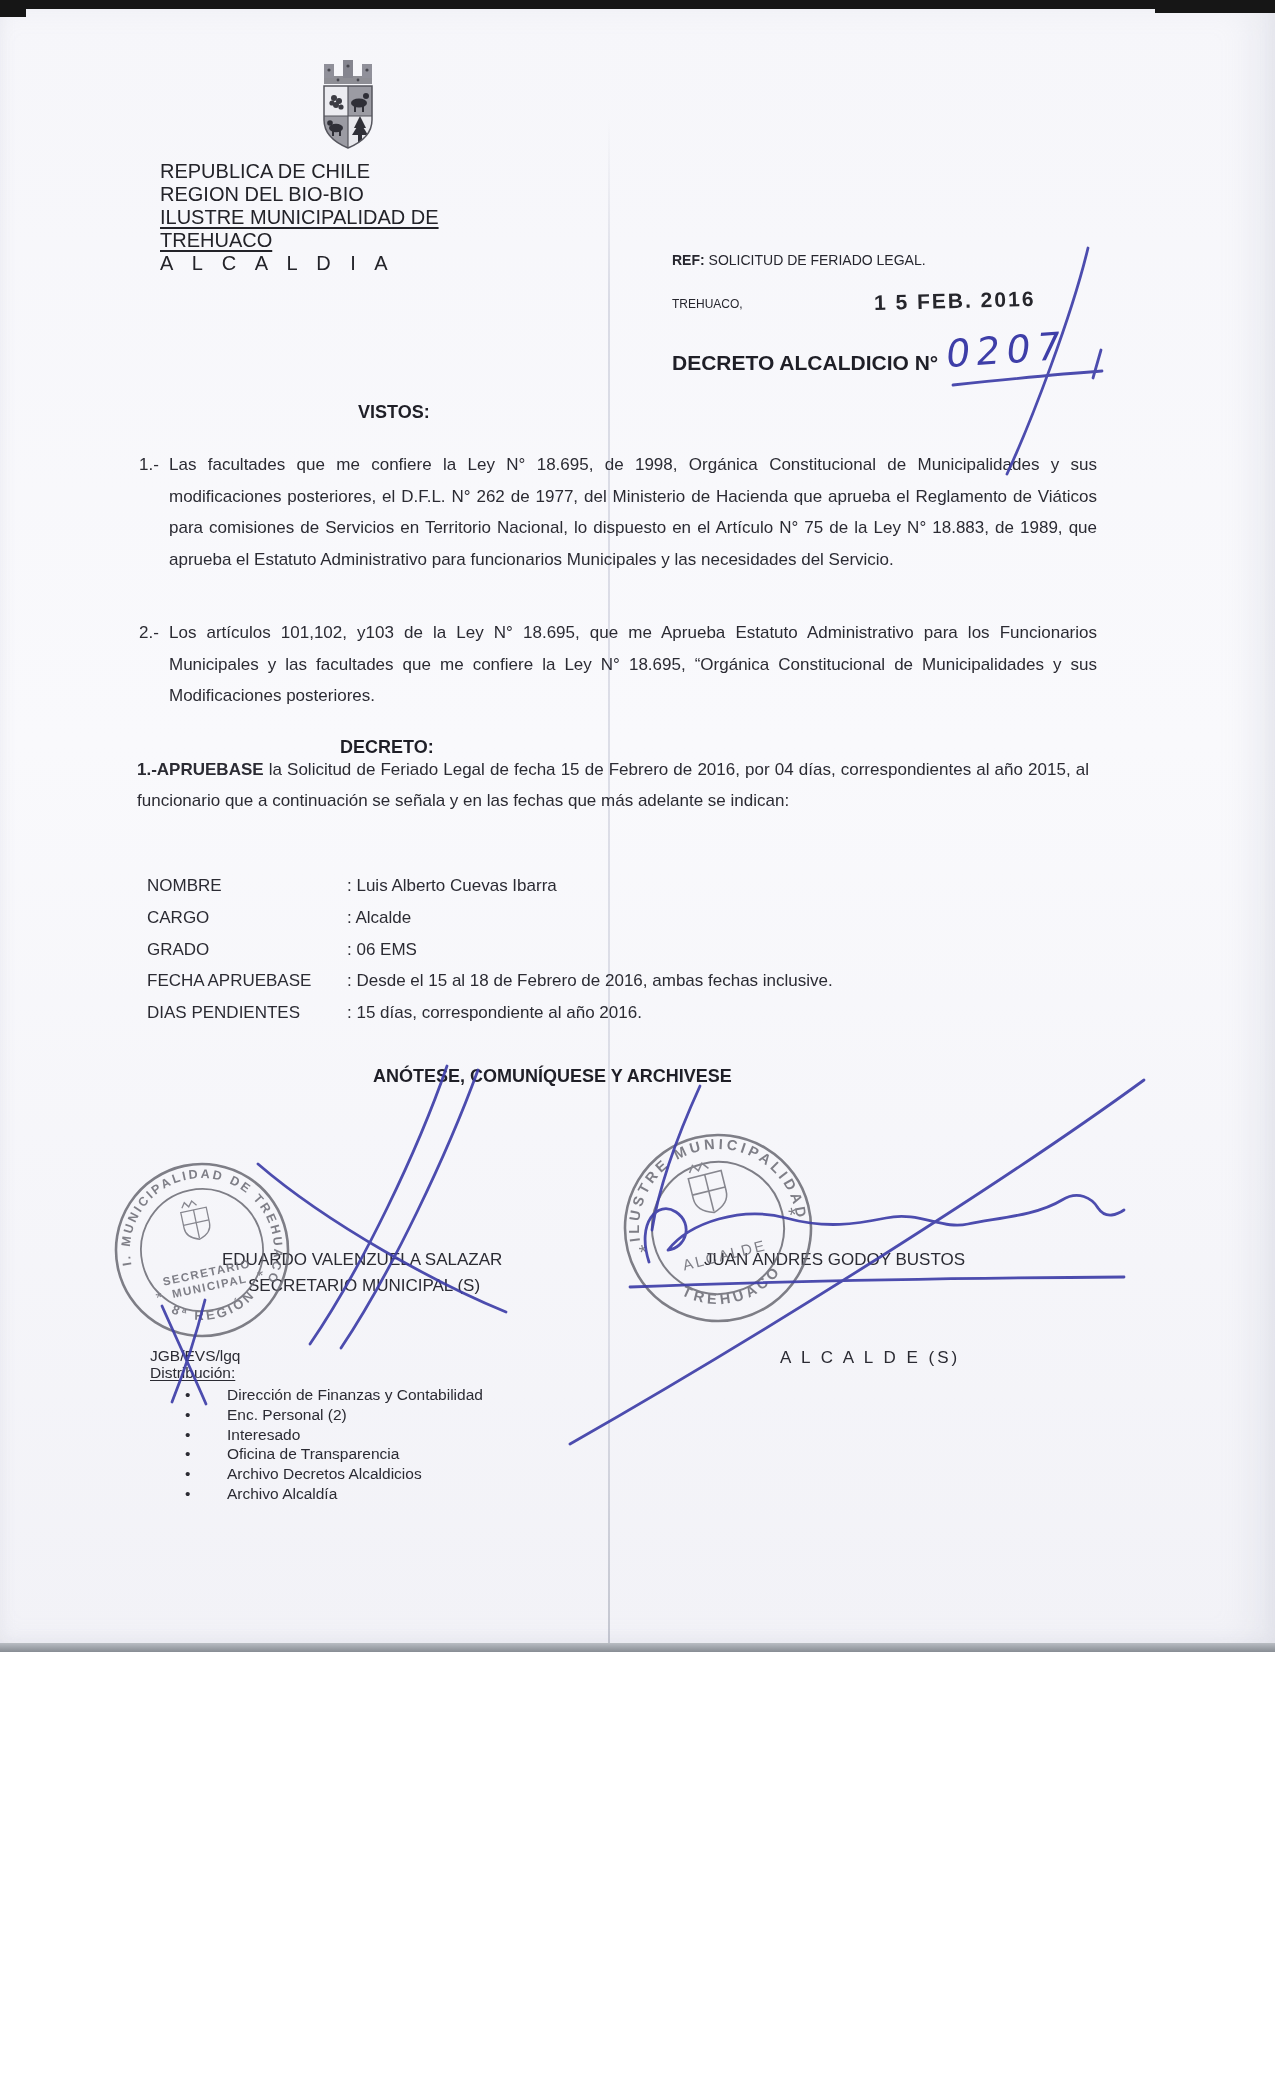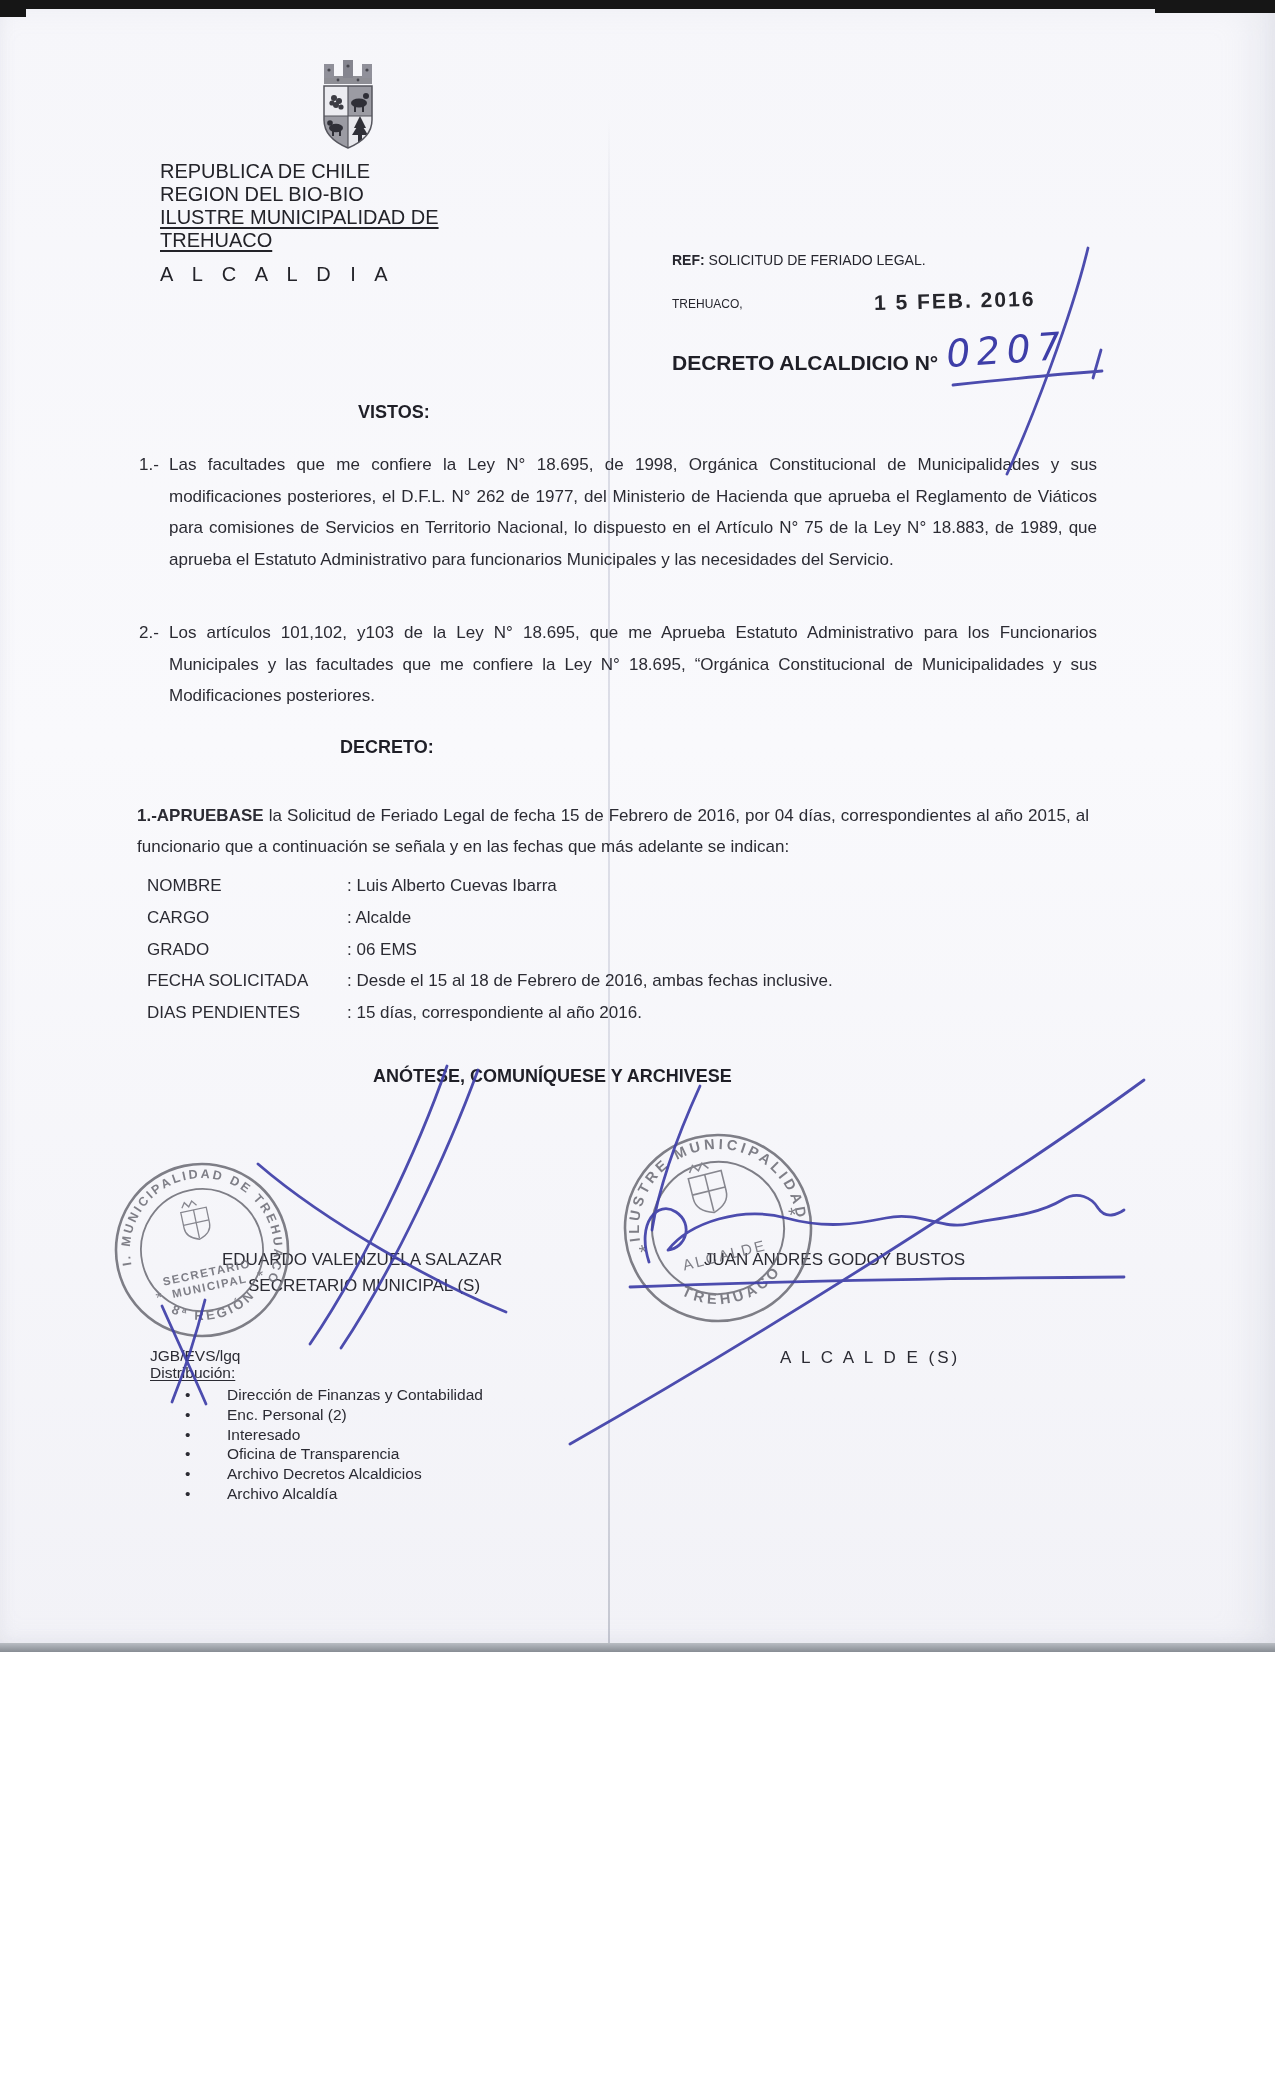--- a/index.html
+++ b/index.html
@@ -11,21 +11,21 @@
   
   .top-strip{left:0;top:0;width:1275px;height:9px;background:#161616;}
   .corner-l{left:0;top:0;width:26px;height:17px;background:#161616;}
   .corner-r{right:0;top:0;width:120px;height:13px;background:#161616;}
   .fold{left:608px;top:118px;width:2px;height:1528px;
         background:linear-gradient(180deg,rgba(172,176,196,0),rgba(172,176,196,.40) 12%,rgba(172,176,196,.34) 80%,rgba(150,155,170,.5));}
   .bottom-edge{left:0;top:1643px;width:1275px;height:9px;background:linear-gradient(180deg,#b9bdc3,#878c93);}
   
   .hdr{left:160px;top:160px;width:380px;text-align:left;font-size:20px;line-height:23px;color:#232329;}
   .hdr .u{text-decoration:underline;text-underline-offset:3px;}
-  .hdr .sp{letter-spacing:7px;margin-top:11px;}
+  .hdr .sp{letter-spacing:7px;}
   
   .refline{left:672px;top:252px;font-size:14px;color:#26262e;}
   .refline .b{font-weight:bold;}
   .city{left:672px;top:297px;font-size:12px;color:#26262e;}
   .datestamp{left:874px;top:289px;font-size:21px;font-weight:bold;letter-spacing:2px;color:#26262c;
              transform:rotate(-1.5deg);font-family:"Liberation Sans",sans-serif;}
   .decreeline{left:672px;top:351px;font-size:21px;font-weight:bold;color:#1f1f27;}
   .decreenum{left:946px;top:328px;font-size:38px;letter-spacing:6px;color:#3e3ea8;
              transform:rotate(-4deg) skewX(-10deg);font-family:"DejaVu Sans",sans-serif;}
   
@@ -138,39 +138,39 @@
     <span class="ptext">Las facultades que me confiere la Ley N° 18.695, de 1998, Orgánica Constitucional de Municipalidades y sus modificaciones posteriores, el D.F.L. N° 262 de 1977, del Ministerio de Hacienda que aprueba el Reglamento de Viáticos para comisiones de Servicios en Territorio Nacional, lo dispuesto en el Artículo N° 75 de la Ley N° 18.883, de 1989, que aprueba el Estatuto Administrativo para funcionarios Municipales y las necesidades del Servicio.</span>
   </div>
 
   <div class="abs para" style="left:139px;top:617px;width:958px;">
     <span class="pnum">2.-</span>
     <span class="ptext">Los artículos 101,102, y103 de la Ley N° 18.695, que me Aprueba Estatuto Administrativo para los Funcionarios Municipales y las facultades que me confiere la Ley N° 18.695, “Orgánica Constitucional de Municipalidades y sus Modificaciones posteriores.</span>
   </div>
 
   <div class="abs sechead" style="left:340px;top:737px;">DECRETO:</div>
 
-  <div class="abs decpara" style="left:137px;top:800px;width:952px;">
+  <div class="abs decpara" style="left:137px;top:754px;width:952px;">
     <span class="b">1.-</span><span class="b">APRUEBASE</span><span> la Solicitud de Feriado Legal de fecha 15 de Febrero de 2016, por 04 días, correspondientes al año 2015, al funcionario que a continuación se señala y en las fechas que más adelante se indican:</span>
   </div>
 
   <div class="abs details">
     <div class="drow">
         <span class="dl">NOMBRE</span>
         <span>: Luis Alberto Cuevas Ibarra</span>
       </div>
     <div class="drow">
         <span class="dl">CARGO</span>
         <span>: Alcalde</span>
       </div>
     <div class="drow">
         <span class="dl">GRADO</span>
         <span>: 06 EMS</span>
       </div>
     <div class="drow">
-        <span class="dl">FECHA SOLICITADA</span>
+        <span class="dl">FECHA APRUEBASE</span>
         <span>: Desde el 15 al 18 de Febrero de 2016, ambas fechas inclusive.</span>
       </div>
     <div class="drow">
         <span class="dl">DIAS PENDIENTES</span>
         <span>: 15 días, correspondiente al año 2016.</span>
       </div>
   </div>
 
   <div class="abs closing">ANÓTESE, COMUNÍQUESE Y ARCHIVESE</div>
 

